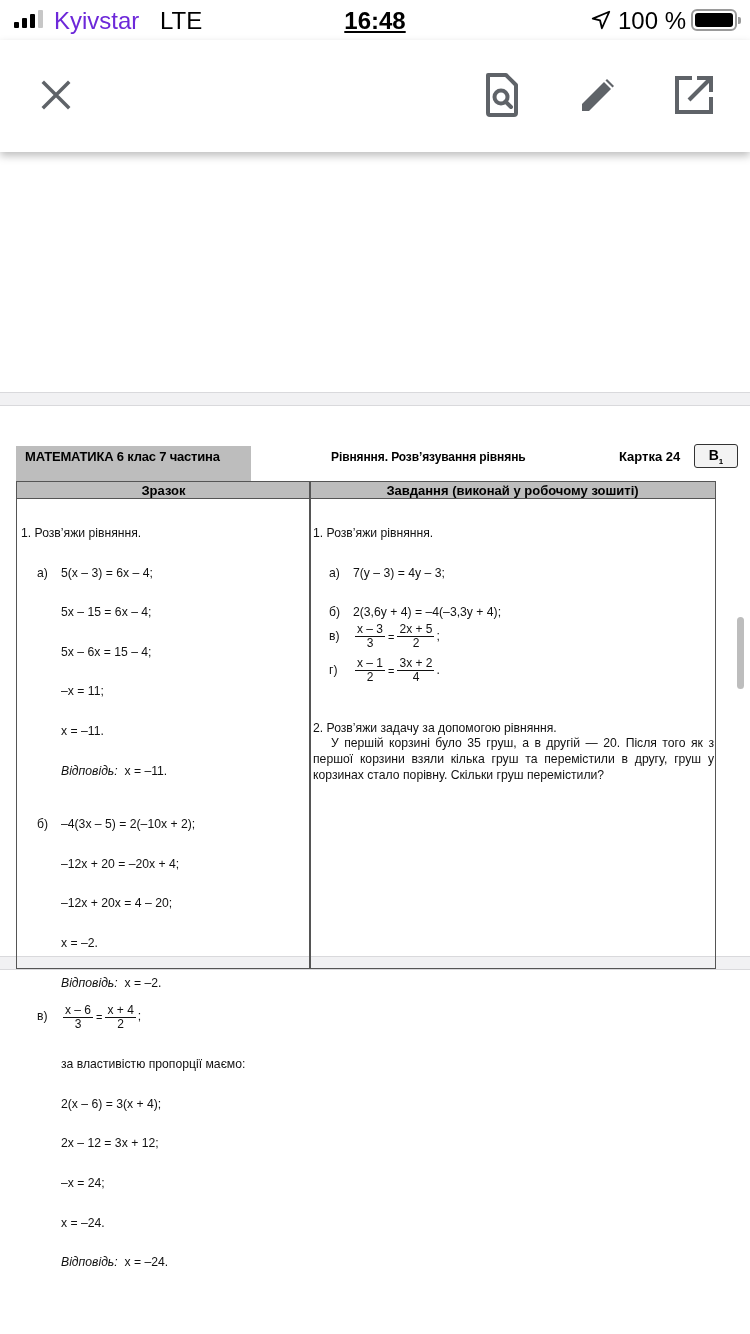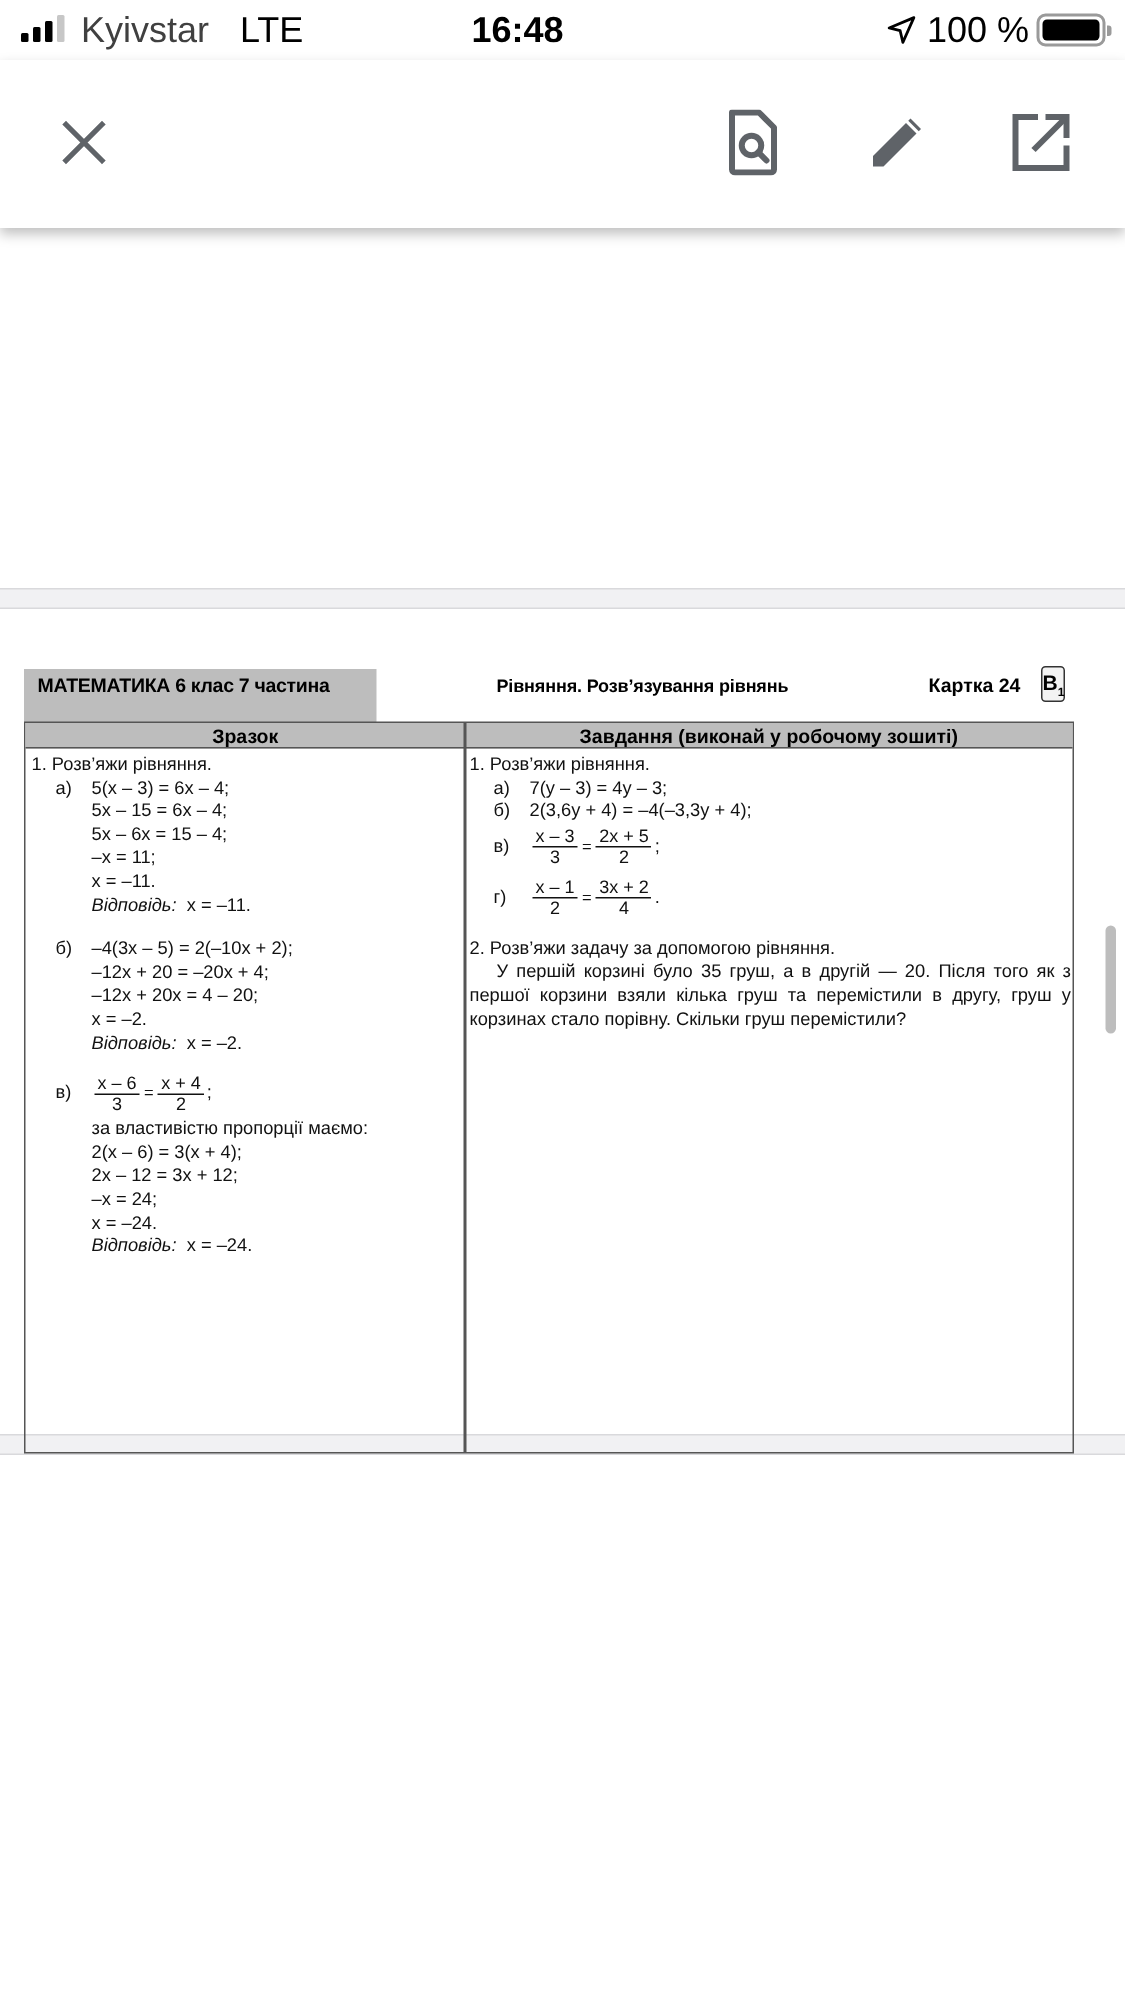--- a/index.html
+++ b/index.html
@@ -4,55 +4,55 @@
 <style>
   * { box-sizing: border-box; margin: 0; padding: 0; }
   html, body { width: 750px; height: 1334px; background: #ffffff; overflow: hidden; }
   body { position: relative; font-family: "Liberation Sans", sans-serif; color: #000; }
 
   
   .status-bar { position: absolute; top: 0; left: 0; width: 750px; height: 40px; }
   .signal { position: absolute; left: 14px; top: 10px; display: flex; align-items: flex-end; gap: 3px; height: 18px; }
   .signal span { width: 5px; background: #000; border-radius: 1px; display: block; }
   .signal span.dim { background: #c7c7c7; }
-  .carrier { position: absolute; left: 54px; top: 7px; font-size: 24px; color: #404040; }
+  .carrier { position: absolute; left: 54px; top: 7px; font-size: 24px; color: #6d28d9; }
   .network { position: absolute; left: 160px; top: 7px; font-size: 24px; color: #000; }
-  .clock { position: absolute; left: 0; width: 690px; text-align: center; top: 7px; font-size: 24px; font-weight: bold; color: #000; }
+  .clock { position: absolute; left: 0; width: 750px; text-align: center; top: 7px; font-size: 24px; font-weight: bold; color: #000; text-decoration: underline; }
   .loc-icon { position: absolute; left: 590px; top: 9px; width: 22px; height: 22px; }
   .battery-pct { position: absolute; left: 618px; top: 7px; font-size: 24px; color: #000; }
   .battery { position: absolute; left: 691px; top: 9px; width: 46px; height: 22px; border: 2px solid #9a9a9a; border-radius: 6px; padding: 2px; }
   .battery .fill { width: 100%; height: 100%; background: #000; border-radius: 3px; }
   .battery .nub { position: absolute; right: -6px; top: 6px; width: 3px; height: 7px; background: #9a9a9a; border-radius: 0 2px 2px 0; }
 
   
   .toolbar { position: absolute; top: 40px; left: 0; width: 750px; height: 112px; background: #fff; box-shadow: 0 4px 8px rgba(0,0,0,0.25); z-index: 2; }
   .tb-btn { position: absolute; top: 30px; width: 50px; height: 50px; display: flex; align-items: center; justify-content: center; cursor: pointer; }
   .title { position: absolute; left: 145px; top: 36px; font-size: 36px; color: #202020; white-space: nowrap; }
   .page-sep { position: absolute; left: 0; width: 750px; height: 14px; background: #f1f1f3; border-top: 1px solid #d9d9dc; border-bottom: 1px solid #d9d9dc; }
   .scrollbar { position: absolute; left: 737px; top: 465px; width: 7px; height: 72px; background: #bdbdbd; border-radius: 4px; }
 
   
   .doc-header { position: absolute; top: 446px; left: 0; width: 750px; height: 24px; }
   .subject-badge { position: absolute; left: 16px; top: 0; width: 235px; height: 36px; background: #bdbdbd; font-size: 13px; font-weight: bold; padding-left: 9px; line-height: 22px; font-family: "Liberation Sans Narrow", "Liberation Sans", sans-serif; letter-spacing: -0.2px; }
   .topic { position: absolute; left: 331px; top: 4px; font-size: 12px; font-weight: bold; letter-spacing: -0.1px; }
   .card-label { position: absolute; left: 619px; top: 3px; font-size: 13px; font-weight: bold; }
-  .variant-box { position: absolute; left: 694px; top: -2px; width: 16px; height: 24px; border: 1.5px solid #333; border-radius: 3px; font-size: 14px; font-weight: bold; text-align: center; line-height: 21px; background: #f3f3f3; }
+  .variant-box { position: absolute; left: 694px; top: -2px; width: 44px; height: 24px; border: 1.5px solid #333; border-radius: 3px; font-size: 14px; font-weight: bold; text-align: center; line-height: 21px; background: #f3f3f3; }
   .variant-box sub { font-size: 8px; }
 
   .task-table { position: absolute; left: 16px; top: 481px; width: 700px; height: 488px; border: 1.5px solid #555; border-collapse: collapse; }
   .th-row { position: absolute; left: 0; top: 0; width: 100%; height: 17px; background: #bdbdbd; border-bottom: 1px solid #555; }
   .th { position: absolute; top: 0; height: 17px; font-size: 13px; font-weight: bold; text-align: center; line-height: 17px; }
   .th.left { left: 0; width: 293px; }
   .th.right { left: 293px; width: 405px; }
   .col-divider { position: absolute; left: 292px; top: 0; width: 1.5px; height: 100%; background: #555; }
 
   .col { position: absolute; top: 20px; font-size: 12.2px; line-height: 15.6px; color: #111; }
   .col.left { left: 4px; width: 286px; }
   .col.right { left: 296px; width: 401px; }
-  .line { white-space: nowrap; }
+  .line { white-space: nowrap; margin-top: 24px; }
   .ind1 { padding-left: 16px; }
   .ind2 { padding-left: 40px; }
   .lbl { display: inline-block; width: 24px; }
   .ans { font-style: italic; }
   .gap { height: 14px; }
 
   .frac-line { display: flex; align-items: center; height: 32px; }
   .frac { display: inline-flex; flex-direction: column; align-items: center; font-size: 12px; line-height: 13px; margin: 0 2px; }
   .frac .num { border-bottom: 1px solid #111; padding: 0 2px; }
   .frac .den { padding: 0 2px; }

